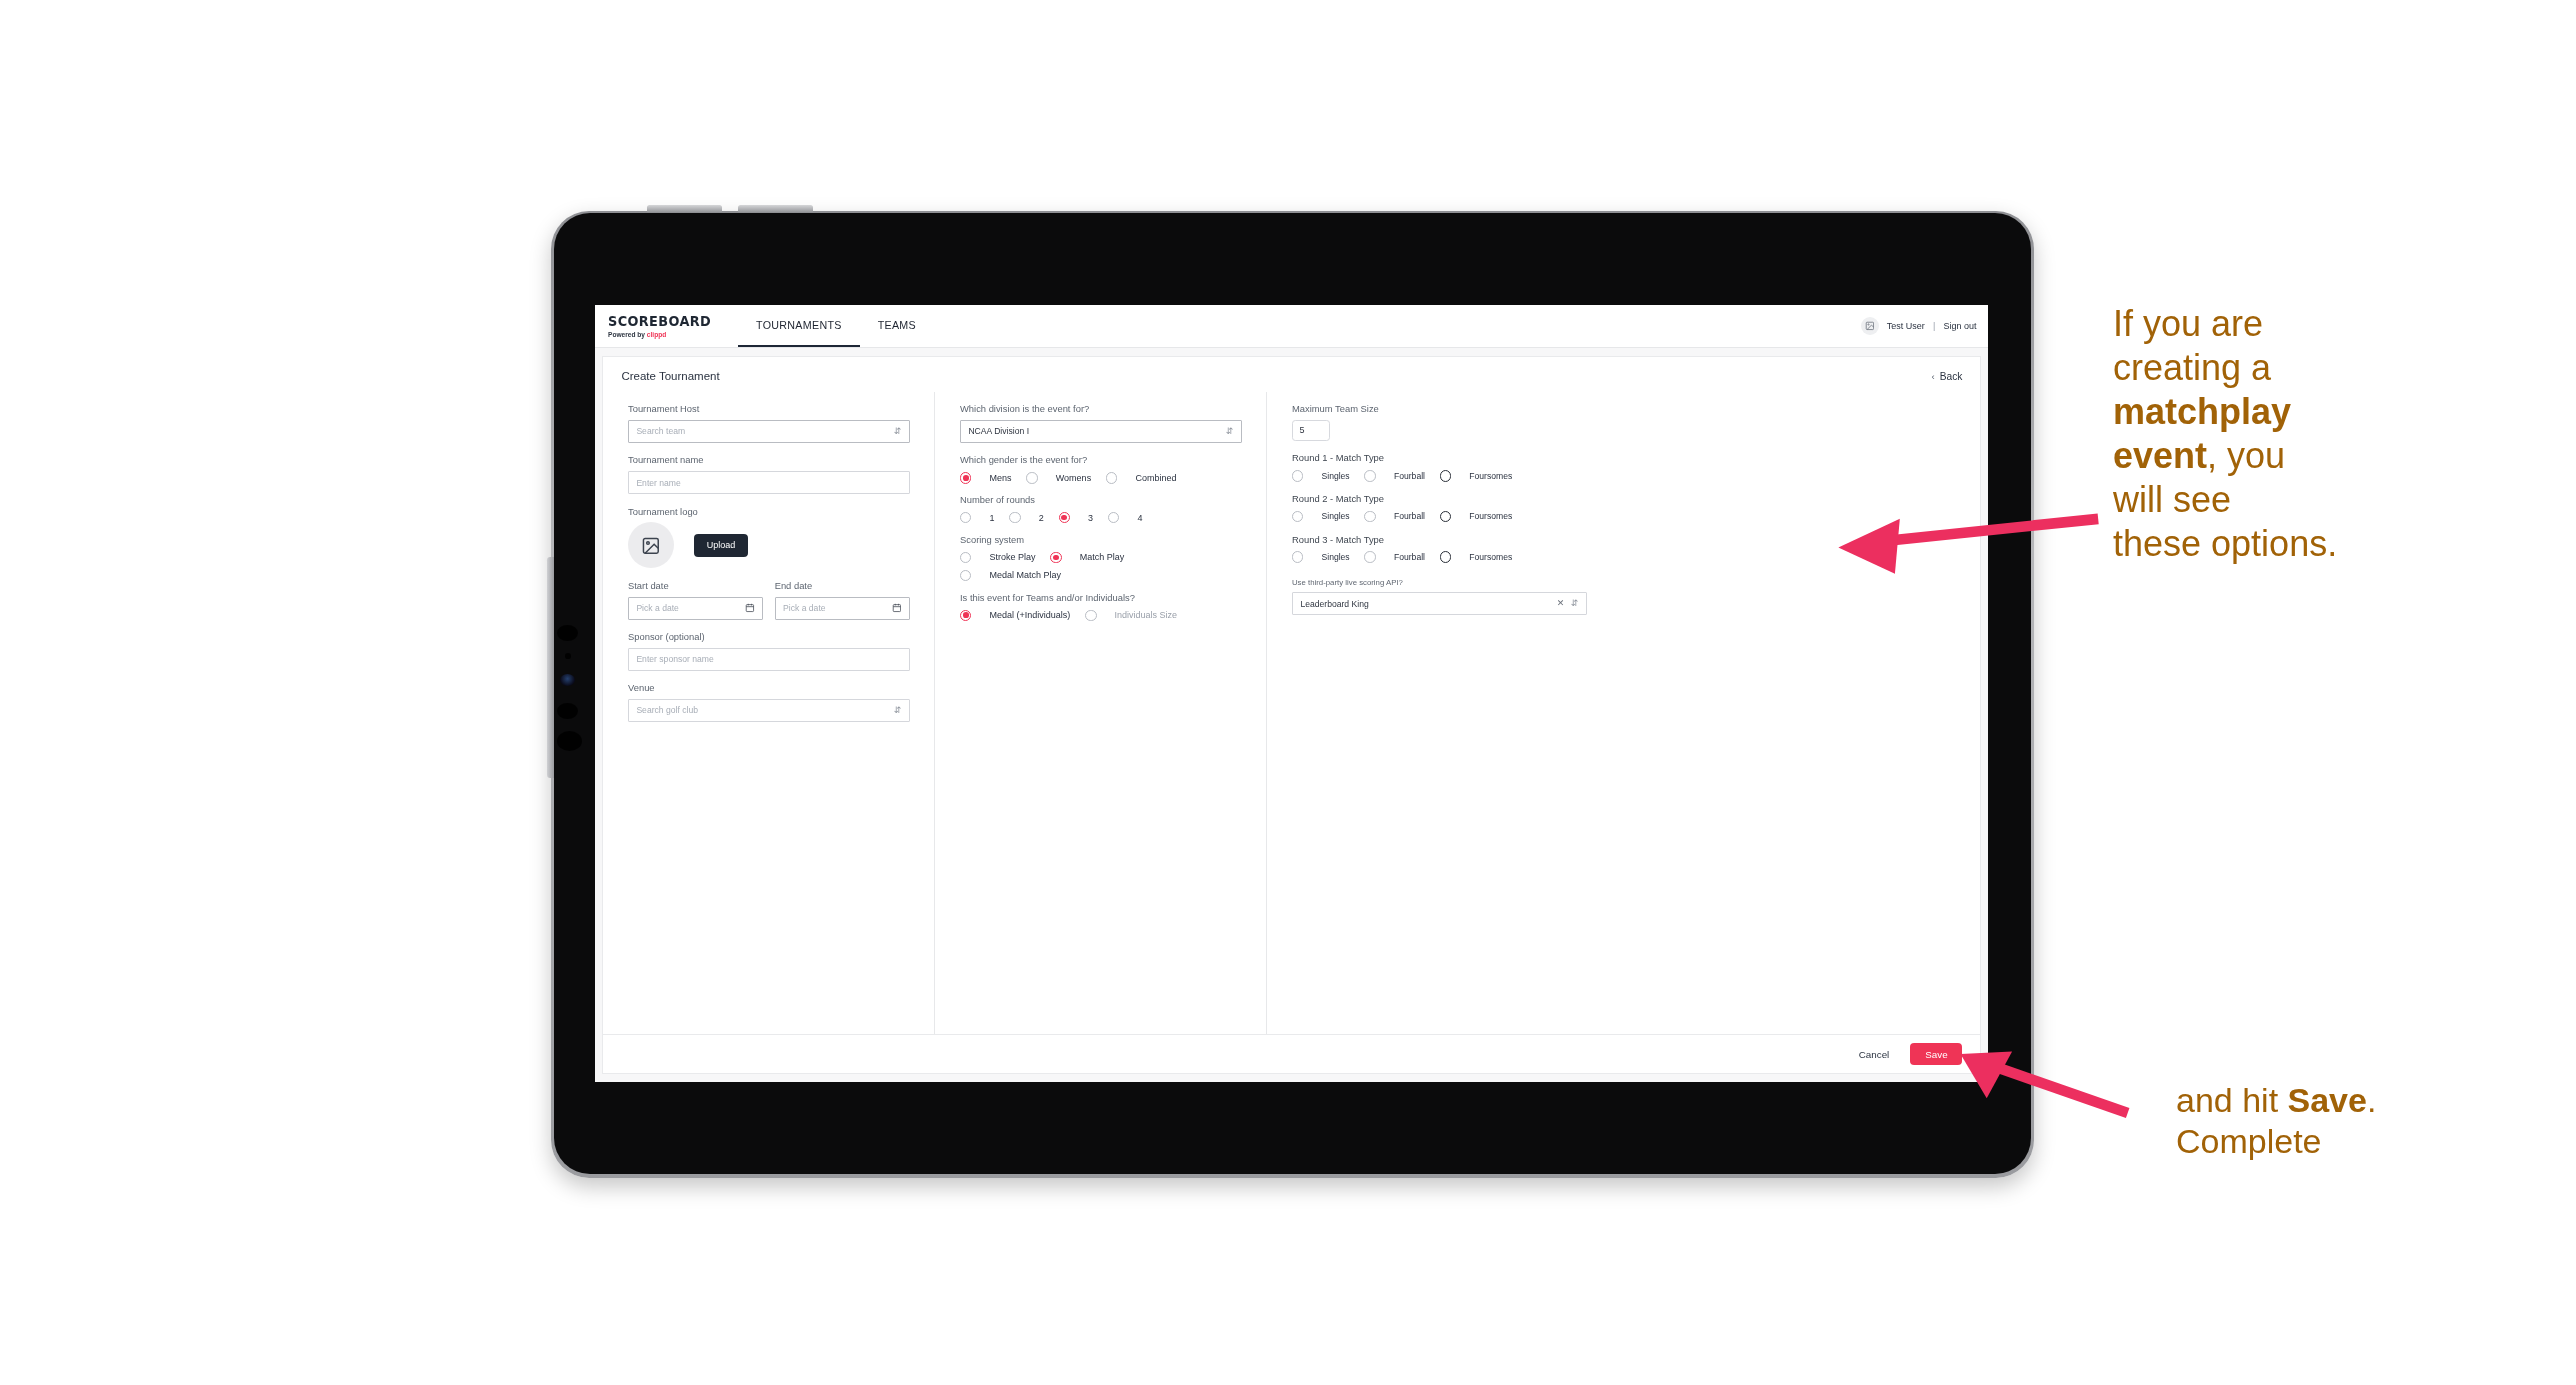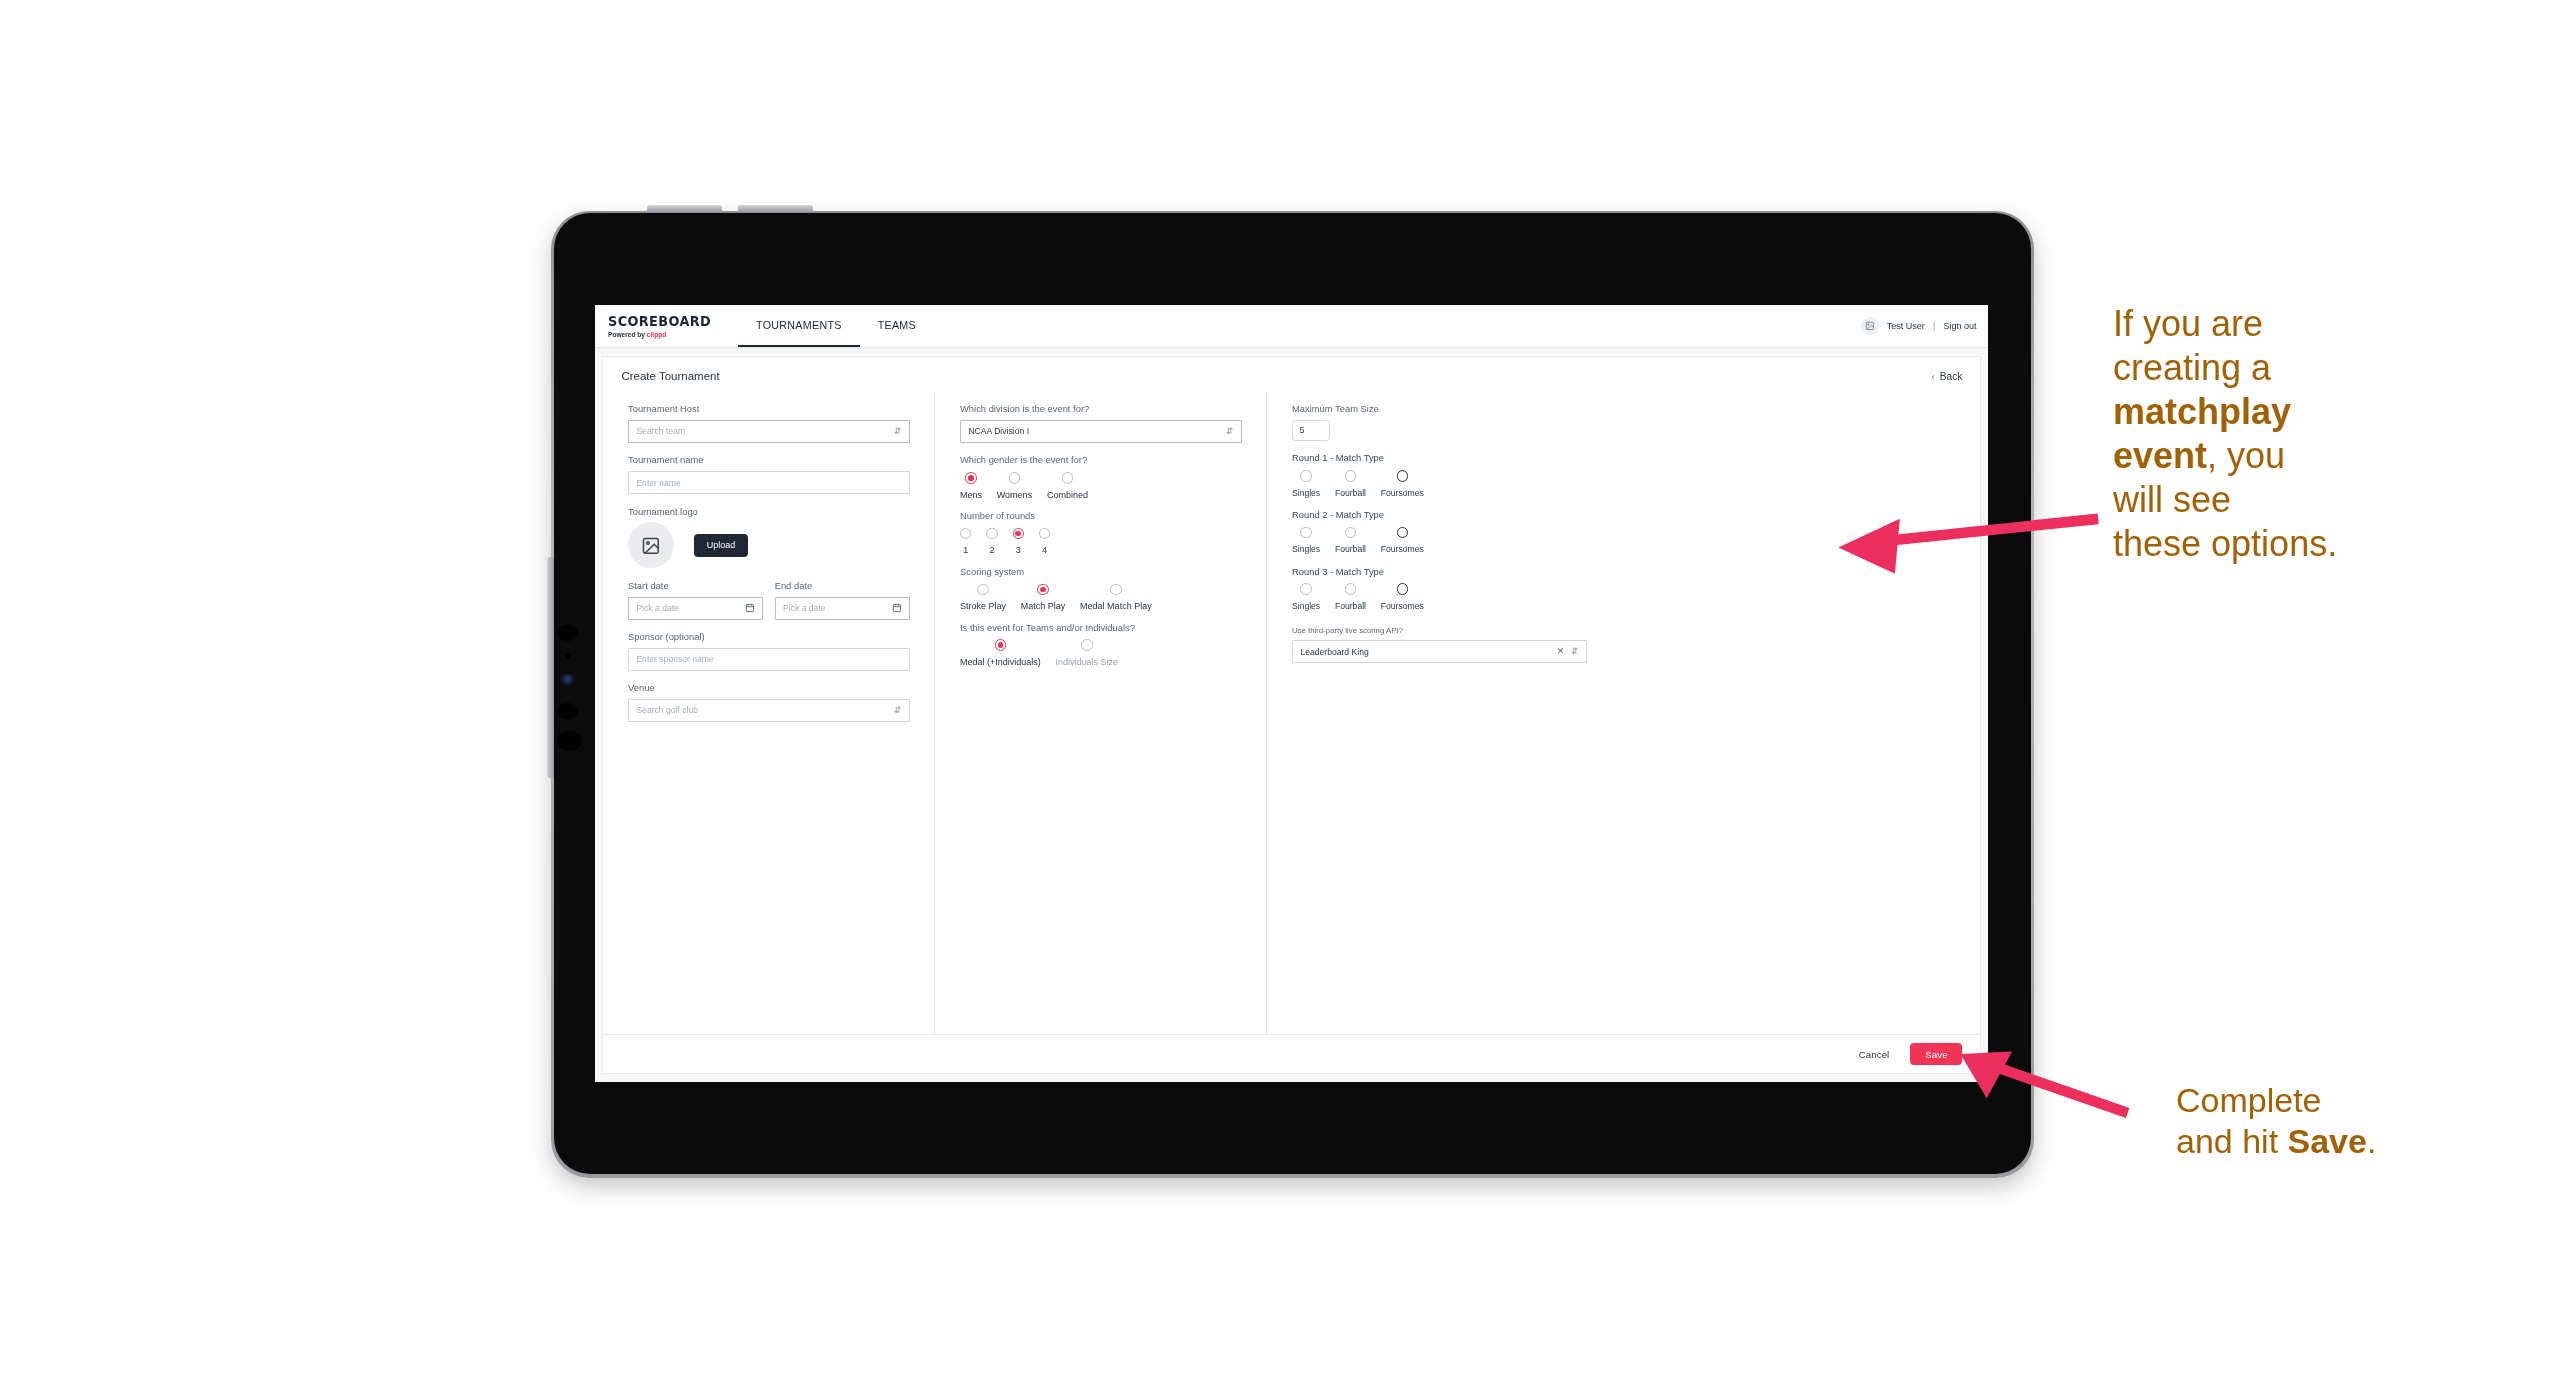--- a/index.html
+++ b/index.html
@@ -155,21 +155,21 @@
     width:46px;height:46px;border-radius:50%;background:#ececee;
     display:flex;align-items:center;justify-content:center;
   }
   .upload-btn {
     background:#1f2733; color:#fff; font-size:9px;
     padding: 6.6px 13px; border-radius:4.1px; border:none;
   }
 
   
   .radio-row { display:flex; align-items:center; gap:6.6px; flex-wrap:wrap; margin-top:1.6px; }
-  .radio-item { display:flex; align-items:center; gap:6px; margin-right:8.2px;flex-direction:column; }
+  .radio-item { display:flex; align-items:center; gap:18px; margin-right:8.2px; }
   .rdot {
     width:11.5px;height:11.5px;border-radius:50%;
     border:1.3px solid #b9bdc4; background:#fff;
     display:flex;align-items:center;justify-content:center; flex:none;
   }
   .rdot.on { border-color:#ef3456; }
   .rdot.on::after { content:''; width:5.7px;height:5.7px;border-radius:50%;background:#ef3456; }
   .rdot.dark { border-color:#2a2f38; border-width:1.6px; }
   .rlabel { font-size:9px; color:#2b3240; }
   .rlabel.muted { color:#9aa0aa; }
@@ -516,22 +516,22 @@
   <div class="anno anno-1">
     <div>If you are</div>
     <div>creating a</div>
     <div><b>matchplay</b></div>
     <div><b>event</b><span>, you</span></div>
     <div>will see</div>
     <div>these options.</div>
   </div>
 
   <div class="anno anno-2">
+    <div><span>and hit </span><b>Save</b><span>.</span></div>
     <div>Complete</div>
-    <div><span>and hit </span><b>Save</b><span>.</span></div>
   </div>
 
   <svg class="arrow" style="left:0;top:0;width:2576px;height:1386px" viewBox="0 0 3143 1691" width="2576" height="1386">
     <g>
       <line x1="2560" y1="633" x2="2300" y2="660" stroke="#ec2f5f" stroke-width="13"></line>
       <polygon points="2243,668 2318,633 2312,700" fill="#ec2f5f"></polygon>
     </g>
   </svg>
 
   <svg class="arrow" style="left:0;top:0;width:2576px;height:1386px" viewBox="0 0 3143 1691" width="2576" height="1386">

